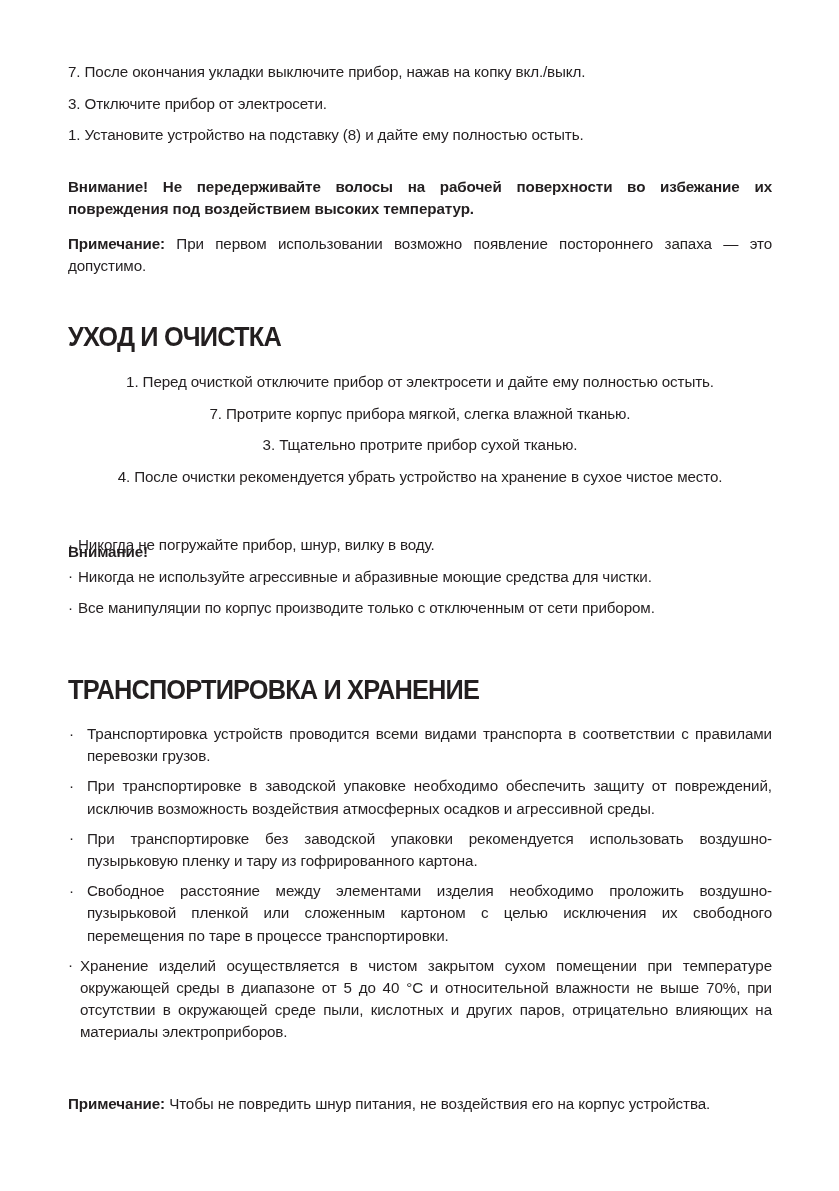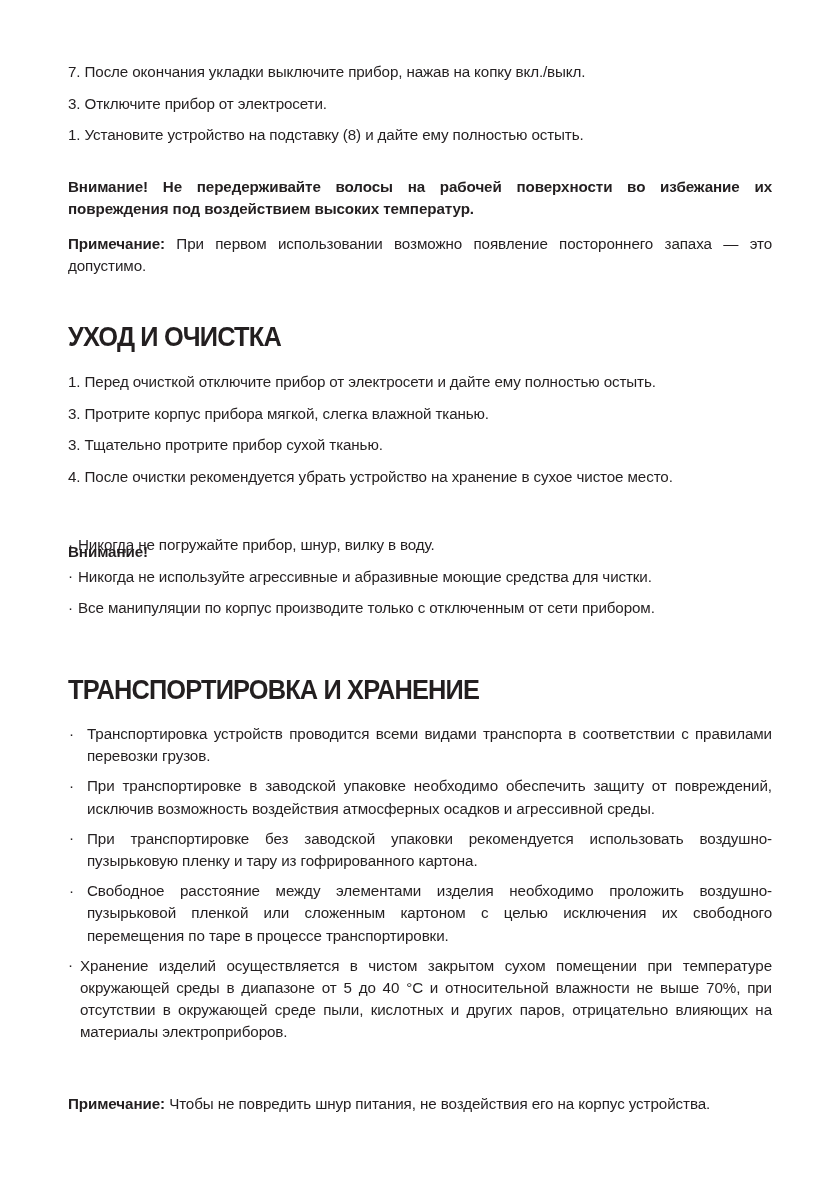--- a/index.html
+++ b/index.html
@@ -113,21 +113,21 @@
   .hanglist li:last-child {
     margin-bottom: 0;
   }
 
   
   .blk { position: absolute; left: 0; width: 704px; }
   #steps-block      { top: 62px; }
   #warning-block    { top: 161px; }
   #note1-block      { top: 218px; }
   #care-heading     { top: 324px; }
-  #care-list        { top: 372px; }
+  #care-list        { top: 372px; text-align: center; }
   #caution-heading  { top: 526px; }
   #caution-list     { top: 535px; }
   #transport-heading{ top: 677px; }
   #transport-list   { top: 723px; }
   #note2-block      { top: 1078px; }
 </style>
 </head>
 <body>
 
 <div class="page">
@@ -141,21 +141,21 @@
   <p class="para blk" id="note1-block">
     <span class="lead">Примечание:</span><span> При первом использовании возможно появление постороннего запаха — это допустимо.</span>
   </p>
 
   <p class="para bold blk" id="warning-block">Внимание! Не передерживайте волосы на рабочей поверхности во избежание их повреждения под воздействием высоких температур.</p>
 
   <h2 class="section blk" id="care-heading">УХОД И ОЧИСТКА</h2>
 
   <ol class="numlist blk" id="care-list">
     <li>1. Перед очисткой отключите прибор от электросети и дайте ему полностью остыть.</li>
-    <li>3. Протрите корпус прибора мягкой, слегка влажной тканью.</li>
+    <li>7. Протрите корпус прибора мягкой, слегка влажной тканью.</li>
     <li>3. Тщательно протрите прибор сухой тканью.</li>
     <li>4. После очистки рекомендуется убрать устройство на хранение в сухое чистое место.</li>
   </ol>
 
   <p class="para bold blk" id="caution-heading">Внимание!</p>
 
   <ul class="tightlist blk" id="caution-list">
     <li>
       <span class="bul">·</span><span>Никогда не погружайте прибор, шнур, вилку в воду.</span>
     </li>

